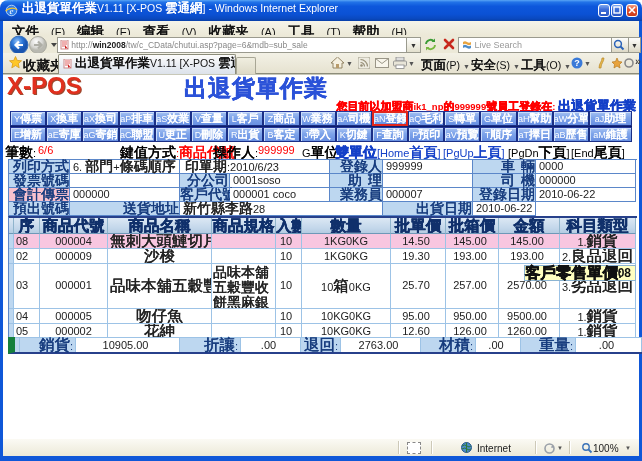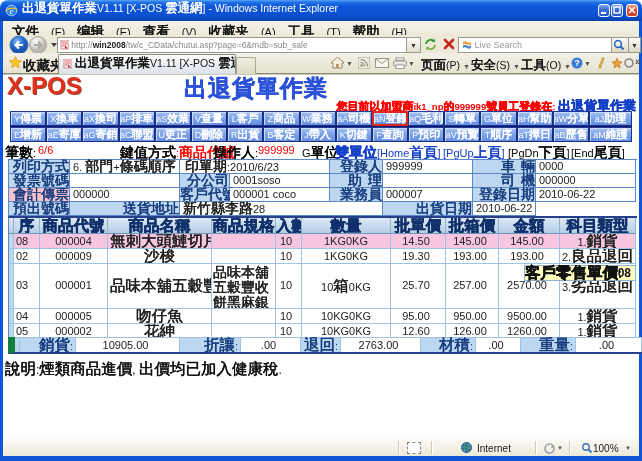--- a/index.html
+++ b/index.html
@@ -389,21 +389,20 @@
       <div class="c rt">10905.00</div>
       <div class="c lb"><span class="k">折讓</span>:</div>
       <div class="c rt">.00</div>
       <div class="c lb"><span class="k">退回</span>:</div>
       <div class="c rt">2763.00</div>
       <div class="c lb"><span class="k">材積</span>:</div>
       <div class="c rt">.00</div>
       <div class="c lb"><span class="k">重量</span>:</div>
       <div class="c rt">.00</div>
  </div>
- <div id="desc" class="abs" style="top:285px"><span class="k">說明</span>:<span class="k">煙類商品進價</span>, <span class="k">出價均已加入健康稅</span>.</div>
  <div id="tip" class="abs" style="top:191px"><span class="k">客戶零售單價</span>:<i>808</i></div>
 </div>
 
 <div id="statusbar" class="abs">
  <div id="sb-icon" class="abs"></div>
  <div class="sb-sep abs" style="left:395px"></div>
  <div class="sb-sep abs" style="left:428px"></div>
  <svg class="abs" style="left:458px;top:3px" width="11" height="11" viewBox="0 0 11 11">
       <circle cx="5.5" cy="5.5" r="5" fill="#4C8BC8"></circle>
       <path d="M1 4 Q4 2 6 4 T10 4 M1 7 Q4 5 6 7 T10 7 M5.5 0.5 V10.5" stroke="#2E7A3A" stroke-width="1" fill="none"></path>

